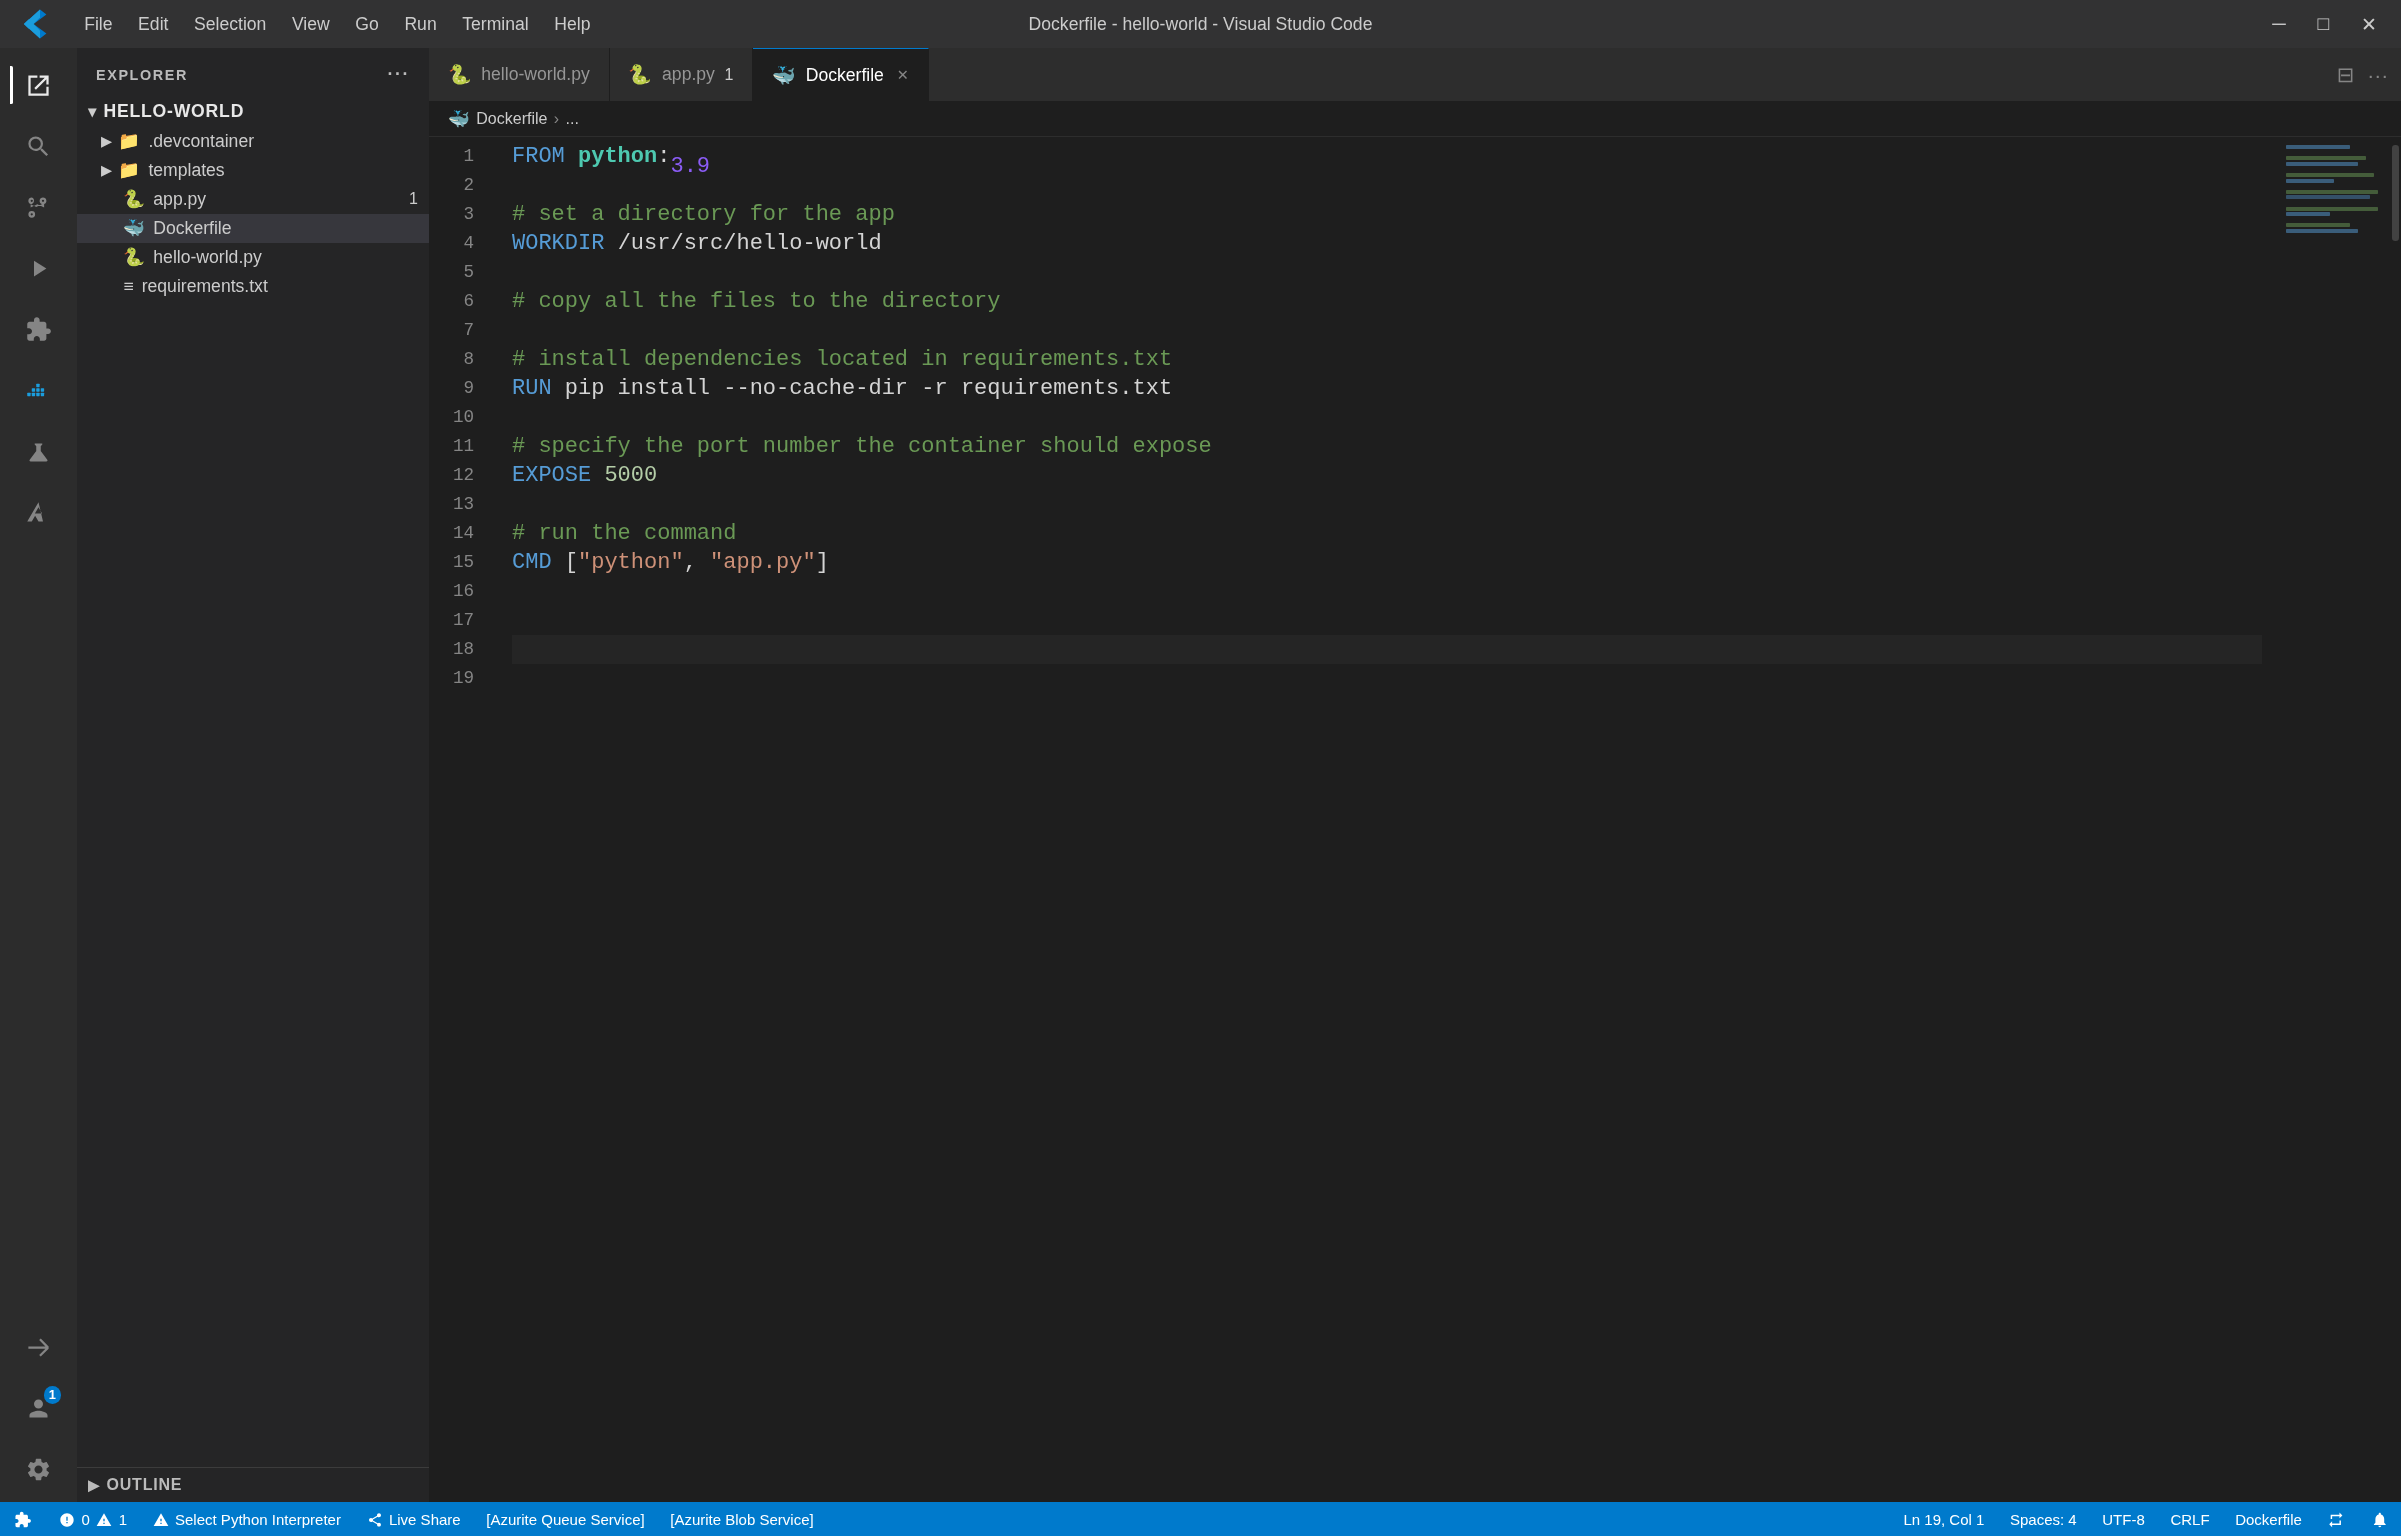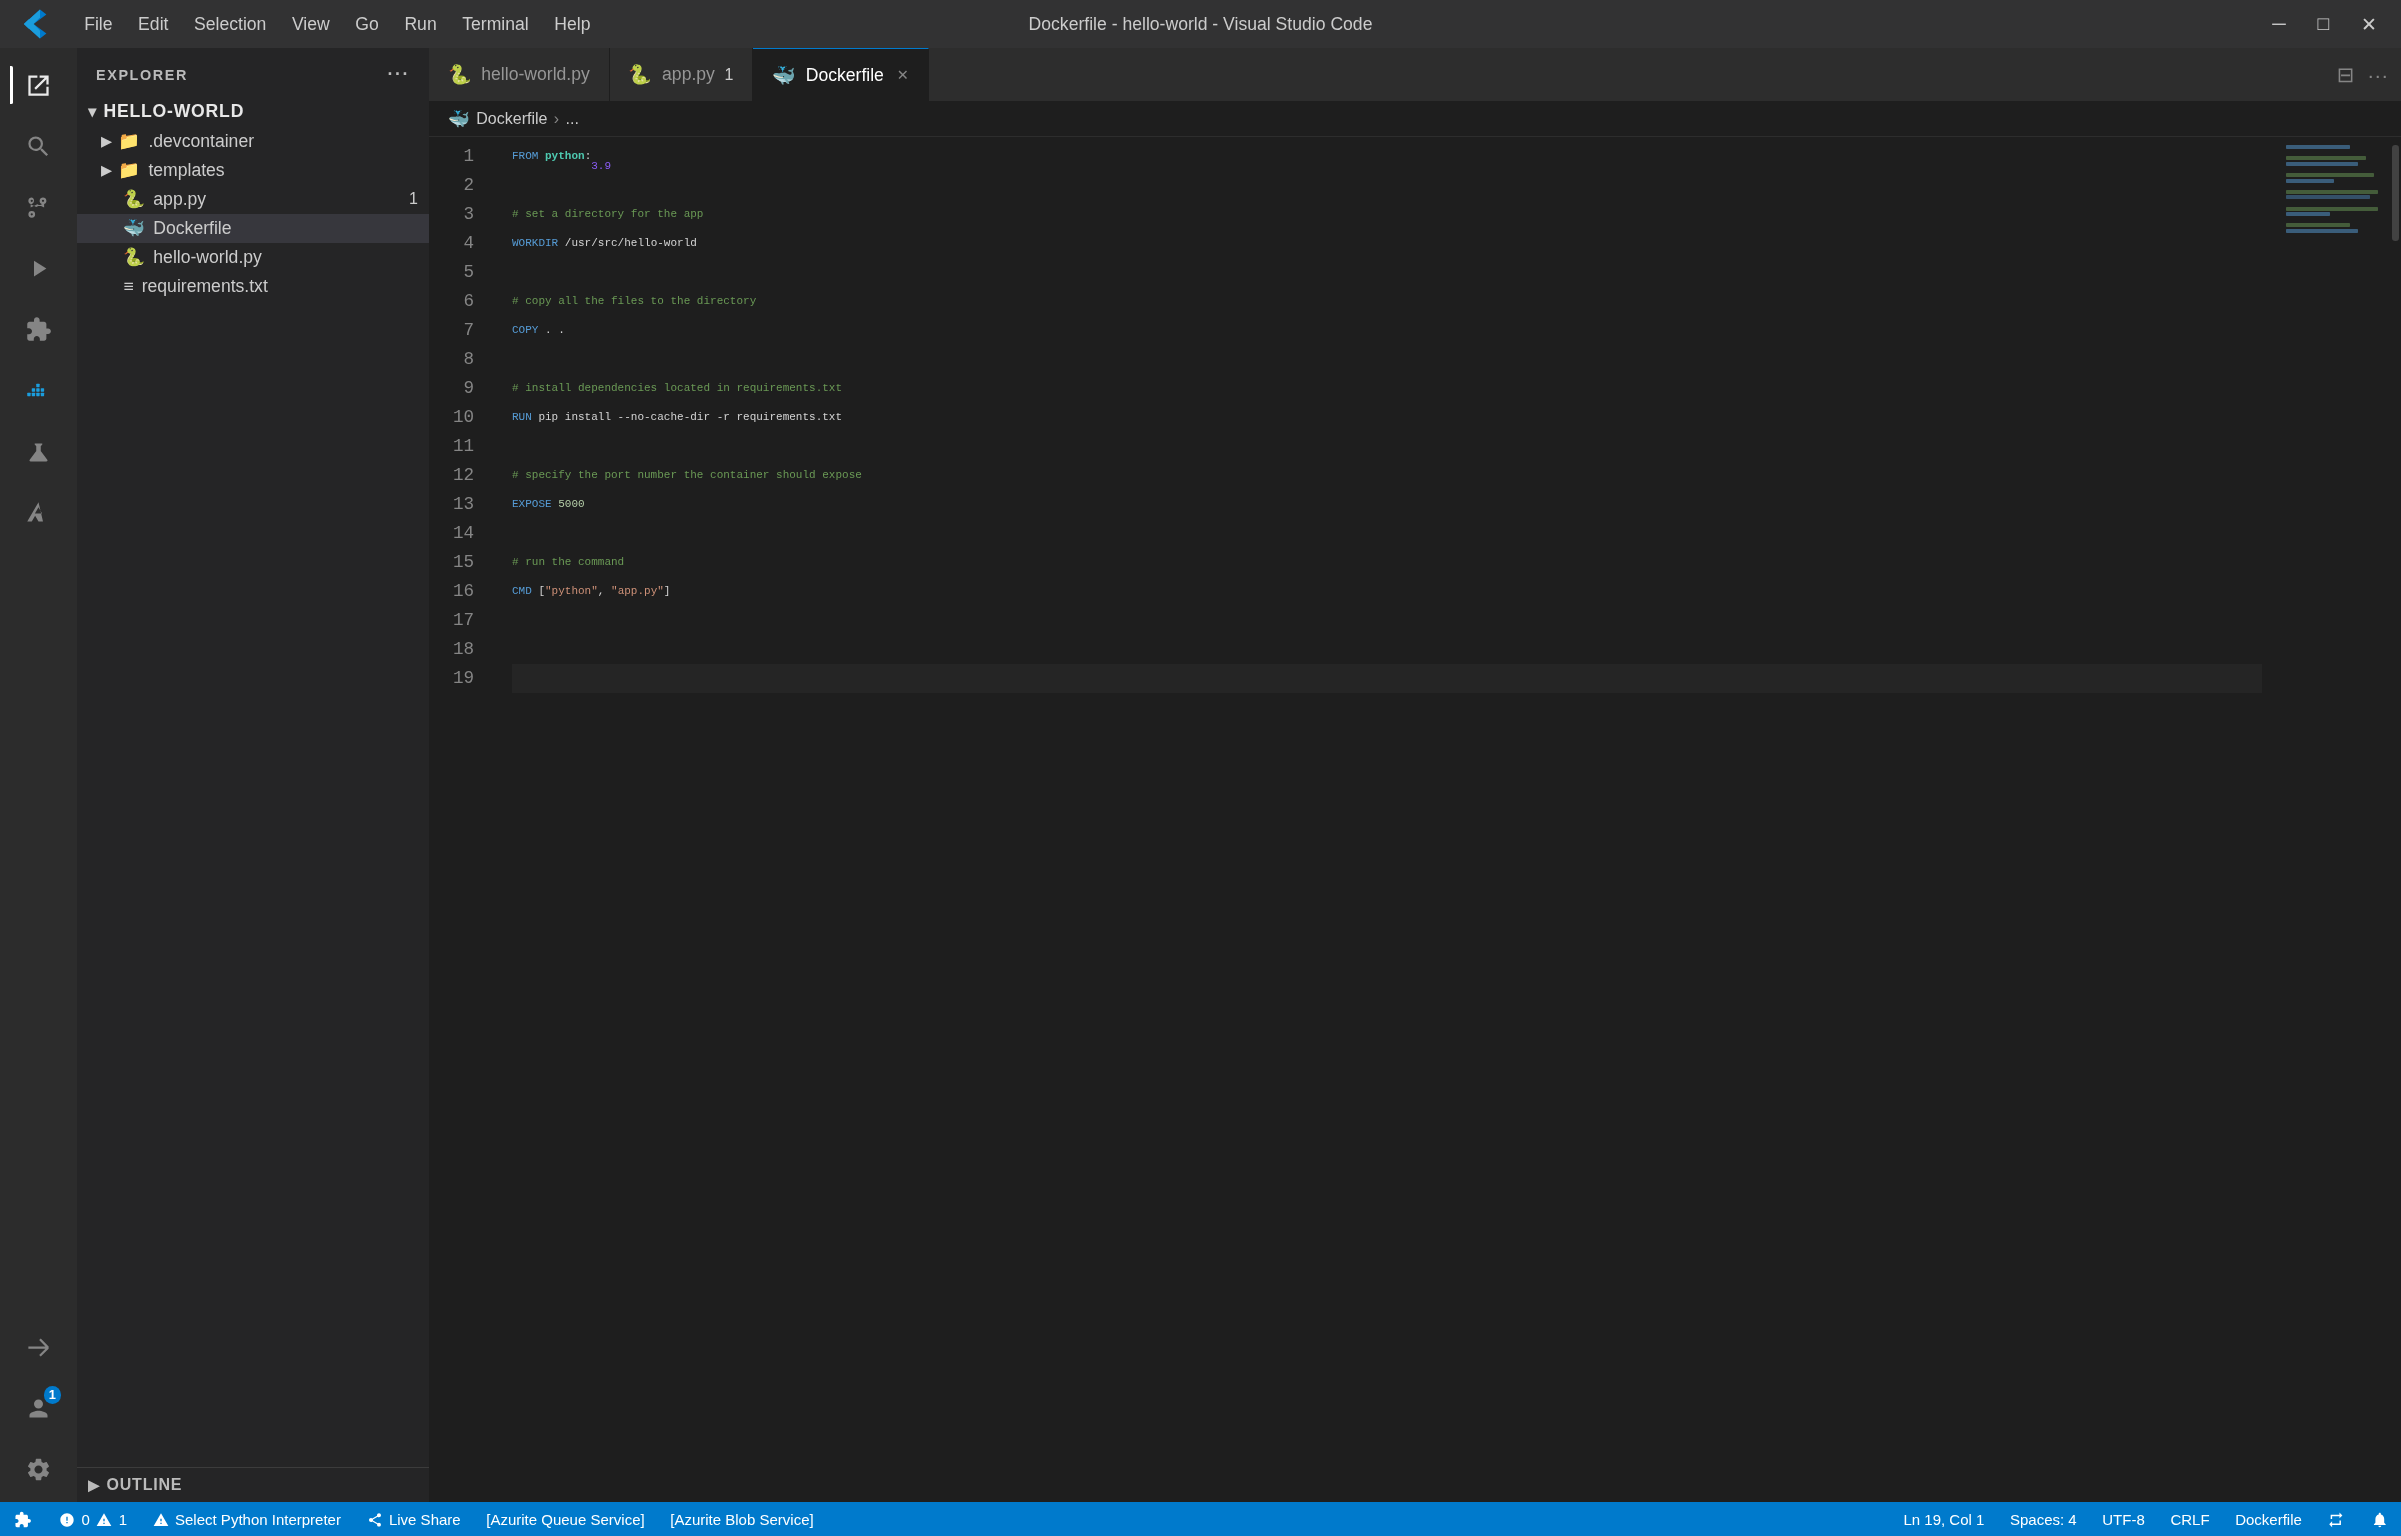--- a/index.html
+++ b/index.html
@@ -306,21 +306,21 @@
     .line-num {
       height: 29px;
       display: flex;
       align-items: center;
       justify-content: flex-end;
     }
     .code-content {
       flex: 1;
       padding: 4.8px 0 4.8px 19px;
       font-family: 'Consolas', 'Courier New', monospace;
-      font-size: 11px;
+      font-size: 22px;
       line-height: 1.6;
       color: #d4d4d4;
       overflow: auto;
     }
     .code-line {
       height: 29px;
       display: flex;
       align-items: center;
       white-space: pre;
     }
@@ -619,21 +619,20 @@
         <div class="line-num">19</div>
       </div>
 
       <div class="code-content">
         <div class="code-line"><span class="kw">FROM </span><span class="type">python</span><span class="plain">:</span><span class="num">3.9</span></div>
         <div class="code-line"></div>
         <div class="code-line"><span class="cm"># set a directory for the app</span></div>
         <div class="code-line"><span class="kw">WORKDIR </span><span class="plain">/usr/src/hello-world</span></div>
         <div class="code-line"></div>
         <div class="code-line"><span class="cm"># copy all the files to the directory</span></div>
-        <div class="code-line"><span class="kw">COPY </span><span class="plain">. .</span></div>
         <div class="code-line"></div>
         <div class="code-line"><span class="cm"># install dependencies located in requirements.txt</span></div>
         <div class="code-line"><span class="kw">RUN </span><span class="plain">pip install --no-cache-dir -r requirements.txt</span></div>
         <div class="code-line"></div>
         <div class="code-line"><span class="cm"># specify the port number the container should expose</span></div>
         <div class="code-line"><span class="kw">EXPOSE </span><span class="expose-num">5000</span></div>
         <div class="code-line"></div>
         <div class="code-line"><span class="cm"># run the command</span></div>
         <div class="code-line"><span class="kw">CMD </span><span class="plain">[</span><span class="str">"python"</span><span class="plain">, </span><span class="str">"app.py"</span><span class="plain">]</span></div>
         <div class="code-line"></div>

